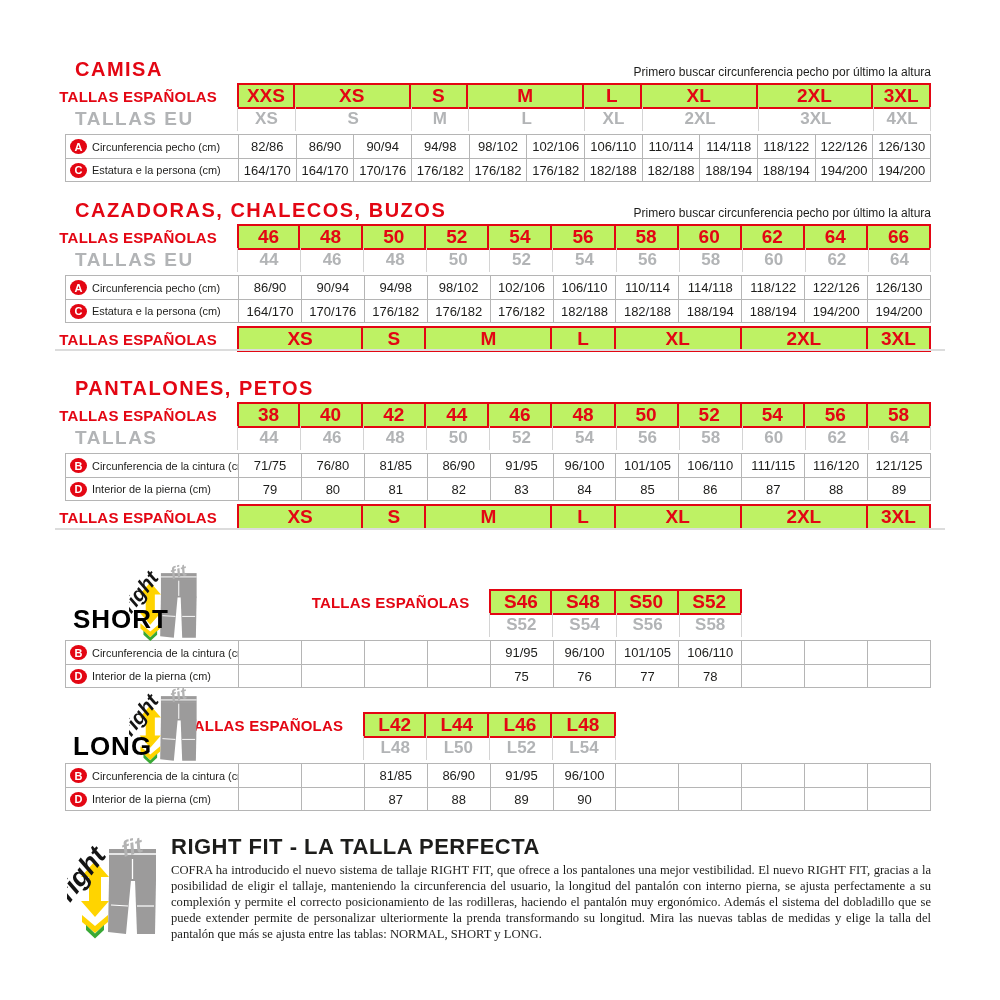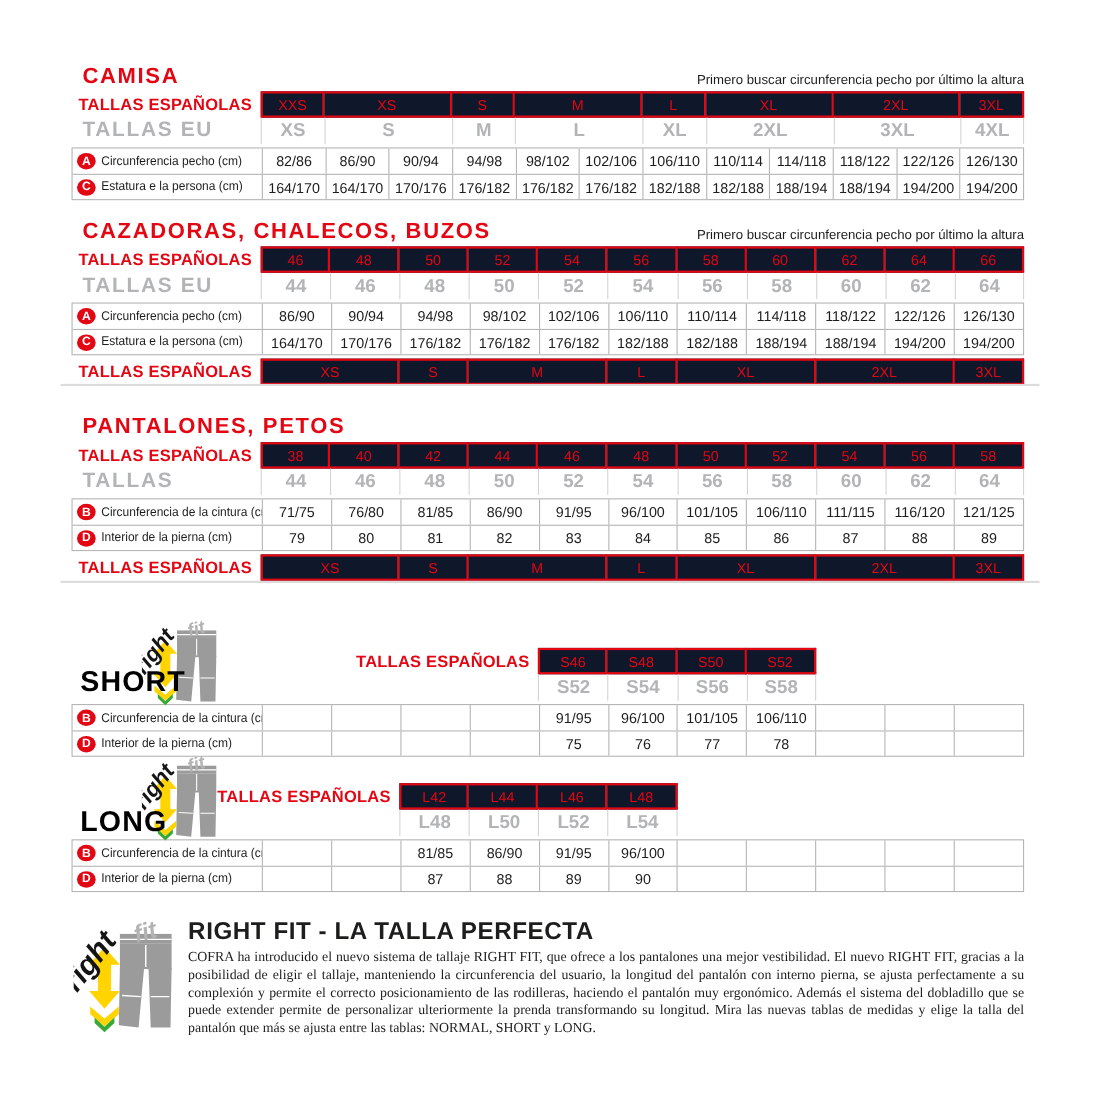--- a/index.html
+++ b/index.html
@@ -19,25 +19,25 @@
   .sec-head{display:flex;justify-content:space-between;align-items:flex-end;height:26px;margin-bottom:2px;}
   .sec-title{color:var(--red);font-size:20px;font-weight:bold;letter-spacing:1.5px;padding-left:10px;white-space:nowrap;}
   .sec-note{font-size:12px;padding-bottom:2px;white-space:nowrap;}
   .grid{display:grid;height:24px;}
   .g12{grid-template-columns:172px repeat(12,1fr);}
   .g11{grid-template-columns:172px repeat(11,1fr);}
   .rep{display:contents;}
   .cell{display:flex;align-items:center;justify-content:center;min-width:0;}
   .red-row .cell{
     border:2px solid var(--red);border-left-width:0;
-    color:var(--red);font-weight:normal;font-size:13px;background:#0f172a;
+    color:var(--red);font-weight:bold;font-size:19px;background:#bef264;
   }
   .red-row .rep .cell:first-child{border-left-width:2px;}
   .lbl{display:flex;align-items:center;min-width:0;}
-  .red-lbl{color:var(--red);font-weight:bold;font-size:15px;justify-content:flex-end;padding-right:8px;letter-spacing:.2px;white-space:nowrap;}
+  .red-lbl{color:var(--red);font-weight:bold;font-size:15px;justify-content:flex-end;padding-right:20px;letter-spacing:.2px;white-space:nowrap;}
   .gray-lbl{color:var(--gray);font-weight:bold;font-size:19px;letter-spacing:1.5px;padding-left:10px;white-space:nowrap;}
   .gray-row .cell{color:var(--gray);font-weight:bold;font-size:17px;border-left:1px solid var(--glines);}
   .gray-row .rep .cell:last-child{border-right:1px solid var(--glines);}
   .data-box{border:1px solid var(--bline);margin-top:3px;background:#fff;}
   .data-box .grid{height:23px;}
   .data-row .cell{border-left:1px solid var(--bline);font-size:13px;}
   .data-row + .data-row{border-top:1px solid var(--bline);}
   .lbl-cell{display:flex;align-items:center;gap:5px;padding-left:4px;overflow:hidden;}
   .badge{
     flex:0 0 17px;width:17px;height:15px;border-radius:50%;

